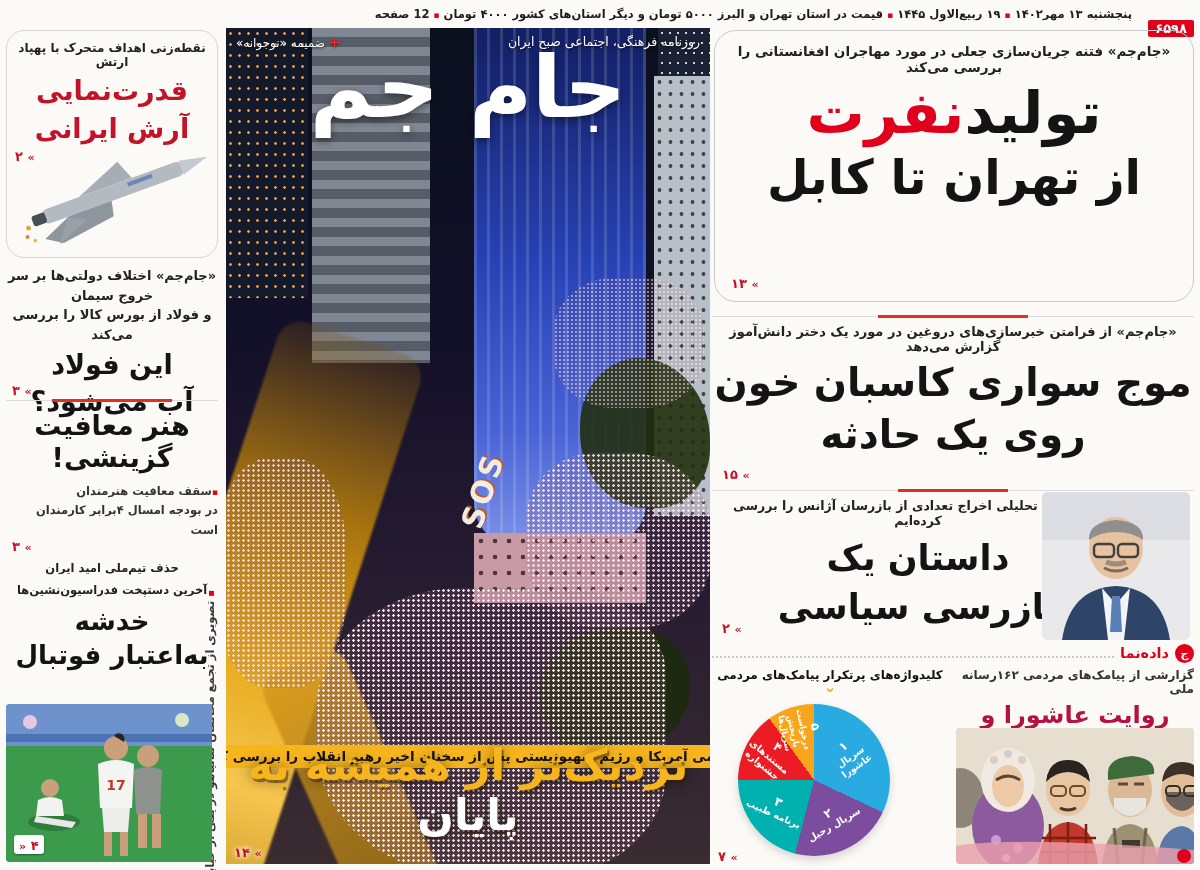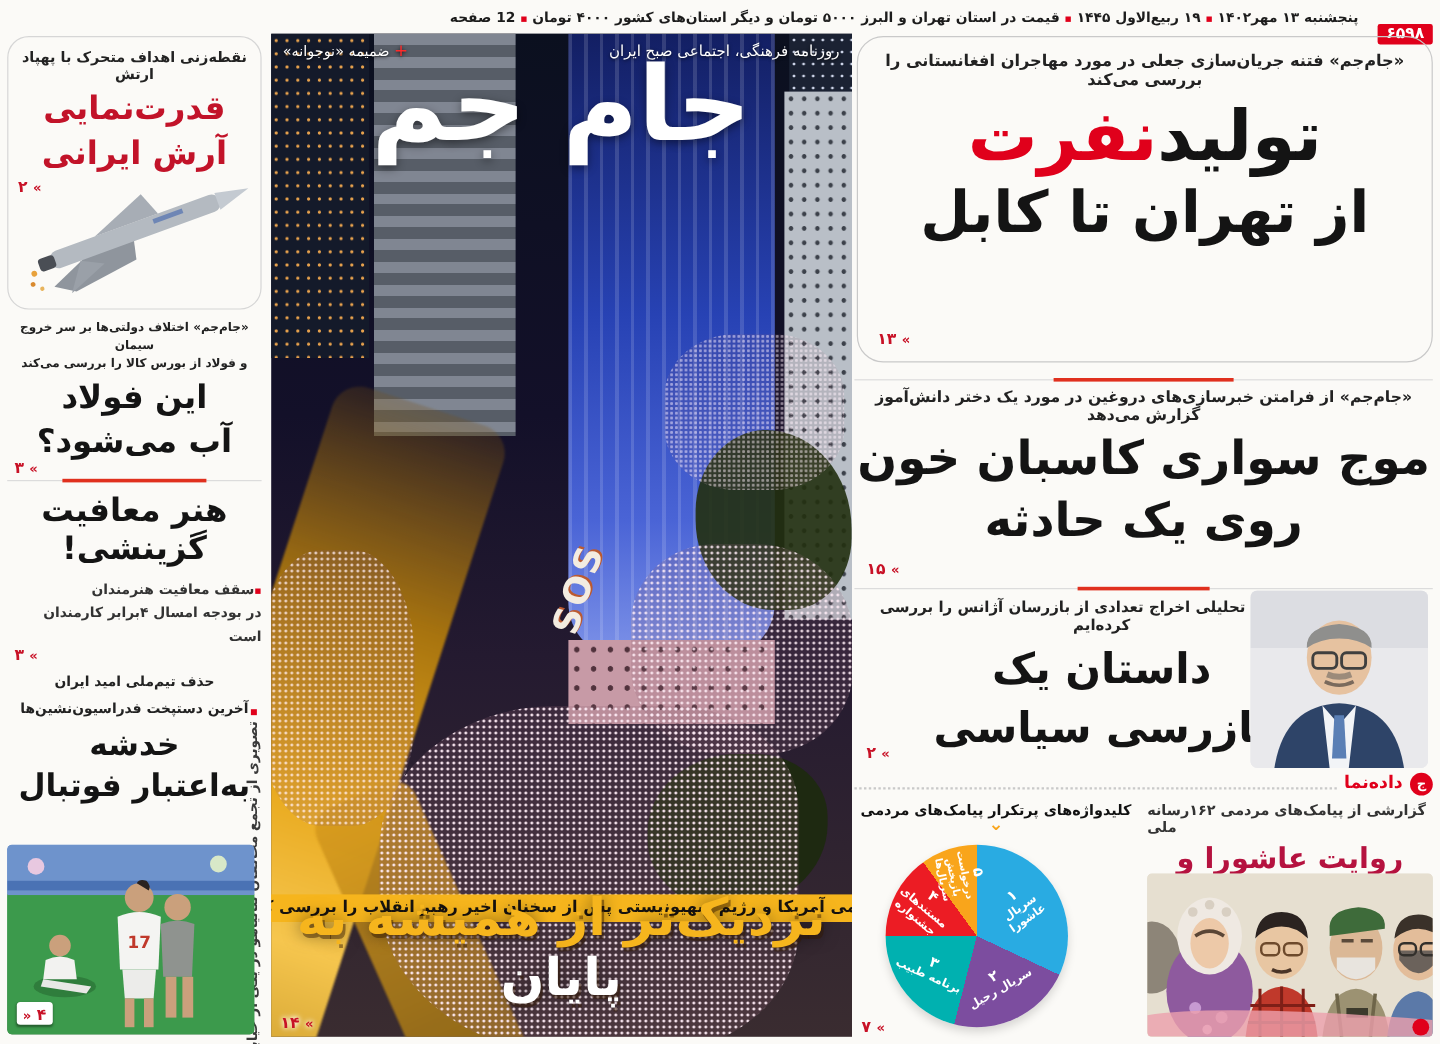--- a/index.html
+++ b/index.html
@@ -44,21 +44,21 @@
 
   .dn-body{position:absolute;top:640px;left:0;right:0;height:196px}
   .pie-block{position:absolute;left:0;top:0;width:236px;height:196px}
   .pie-title{font-size:12px;font-weight:bold;color:#111;text-align:center;direction:rtl}
   .pie-chev{text-align:center;color:#f9a51b;font-size:15px;font-weight:bold;line-height:10px}
   .pie{position:absolute;left:26px;top:36px;width:152px;height:152px;border-radius:50%;box-shadow:0 4px 8px rgba(0,0,0,.15)}
   .slab{position:absolute;color:#fff;font-weight:bold;font-size:9.5px;text-align:center;direction:rtl;line-height:1.15;width:66px}
   .slab .rk{display:block;font-size:12px}
   .faces{position:absolute;right:0;top:60px;width:238px;height:136px;border-radius:4px;overflow:hidden;background:#e3dccd}
   .dn-right{position:absolute;right:0;top:0;width:238px}
-  .dn-kicker{font-size:12px;font-weight:bold;color:#333;text-align:left;direction:rtl}
+  .dn-kicker{font-size:12px;font-weight:bold;color:#333;text-align:right;direction:rtl}
   .dn-hl{font-size:24px;font-weight:bold;color:#b5123f;text-align:center;direction:rtl;margin-top:5px}
 
   
   .center{position:absolute;left:226px;top:28px;width:484px;height:836px;background:linear-gradient(180deg,#0b101f 0%,#131029 38%,#241a30 62%,#3a2c30 100%);overflow:hidden}
   .bld{position:absolute}
   .bldL{left:0;top:0;width:82px;height:270px;background:#141a2a;background-image:radial-gradient(circle,#e8a24d 1px,transparent 1.6px);background-size:9px 11px}
   .bld1{left:86px;top:0;width:118px;height:335px;background:repeating-linear-gradient(180deg,#808692 0 9px,#575d67 9px 19px)}
   .tower{left:248px;top:0;width:172px;height:520px;border-radius:0 0 46px 46px;background:linear-gradient(180deg,#131f63 0%,#2742b4 45%,#4a64d6 78%,#7d92e8 100%)}
   .tower .stripes{position:absolute;inset:0;border-radius:inherit;background:repeating-linear-gradient(90deg,rgba(255,255,255,.14) 0 3px,transparent 3px 13px)}
   .tbase{left:248px;top:505px;width:172px;height:70px;background:#c79aa6;background-image:radial-gradient(circle,#50323c 2px,transparent 2.6px);background-size:14px 16px}
@@ -87,21 +87,21 @@
   .vcap{position:absolute;left:203px;top:862px;width:272px;transform:rotate(-90deg);transform-origin:0 0;font-size:11.5px;font-weight:bold;color:#3a3a3a;direction:rtl;white-space:nowrap}
   .vcap .bullet{color:#e0001b;font-size:10px}
 
   
   .lcol{position:absolute;left:6px;top:28px;width:212px;height:836px}
   .l-story1{position:absolute;top:2px;left:0;right:0;height:228px;border:1.5px solid #d6d6d6;border-radius:18px;padding-top:10px}
   .l-story1 .kicker{font-size:12px}
   .l-story1 .hl{font-size:27px;color:#c21329;margin-top:6px}
   .drone{position:absolute;left:0;bottom:2px;width:100%;height:128px}
   .l-story2{position:absolute;top:238px;left:0;right:0;height:126px}
-  .l-story2 .kicker{font-size:10px;line-height:1.5}
+  .l-story2 .kicker{font-size:13px;line-height:1.5}
   .l-story2 .hl{font-size:27px;margin-top:5px}
   .l-div{top:372px}
   .l-story3{position:absolute;top:382px;left:0;right:0;height:140px}
   .l-story3 .hl{font-size:27px}
   .l-sub{font-size:11.5px;font-weight:bold;color:#333;direction:rtl;line-height:1.7;margin-top:8px}
   .l-sub .bullet{color:#e0001b;font-size:9px}
   .l-story4{position:absolute;top:530px;left:0;right:0;height:140px}
   .l-story4 .kicker{font-size:11.5px;line-height:1.9}
   .l-story4 .hl{font-size:26px;margin-top:4px}
   .football{position:absolute;top:676px;left:0;width:206px;height:158px;border-radius:4px;overflow:hidden;background:linear-gradient(180deg,#5c86c9 0 26%,#3f9e4f 26%,#2f7d3c 100%)}

